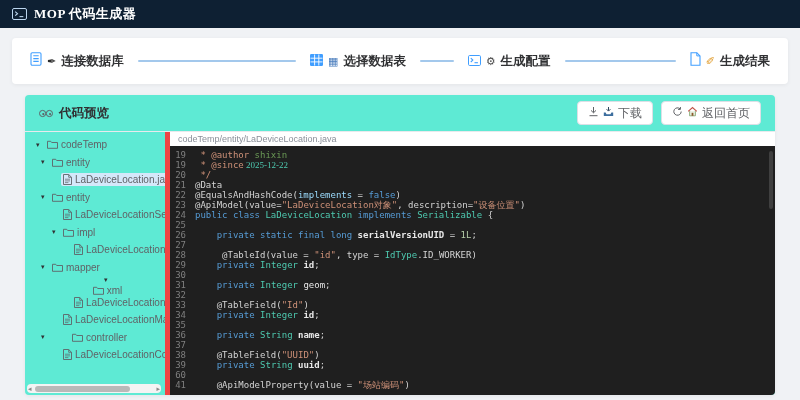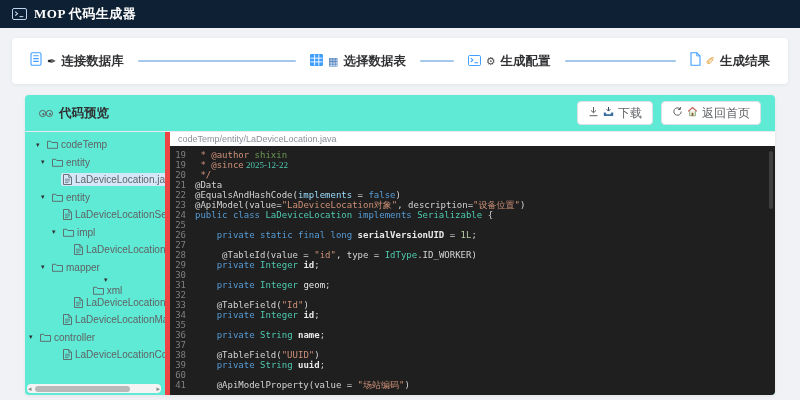--- a/index.html
+++ b/index.html
@@ -293,21 +293,21 @@
               <span class="tree-ico">
                 <svg width="9" height="11" viewBox="0 0 9 11">
                   <path d="M.5.5h5.2l2.8 2.8v7.2H.5z" fill="none" stroke="#5f6368" stroke-width=".9"></path>
                   <path d="M5.7.5v2.8h2.8" fill="none" stroke="#5f6368" stroke-width=".8"></path>
                   <path d="M2 5.2h5M2 6.9h5M2 8.6h3.4" stroke="#5f6368" stroke-width=".7"></path>
                 </svg>
               </span>
               <span>LaDeviceLocationMapper.java</span>
             </span>
           </div>
-          <div class="tree-row" style="padding-left: 4px;">
+          <div class="tree-row" style="padding-left: 16px; gap: 20px;">
             <span class="tree-caret">▾</span>
             <span class="tree-inner">
               <span class="tree-ico">
                 <svg width="11" height="9" viewBox="0 0 11 9">
                   <path d="M.5 1.3h3.2l1 1.2h5.8v5.8H.5z" fill="none" stroke="#5f6368" stroke-width=".9"></path>
                 </svg>
               </span>
               <span>controller</span>
             </span>
           </div>

